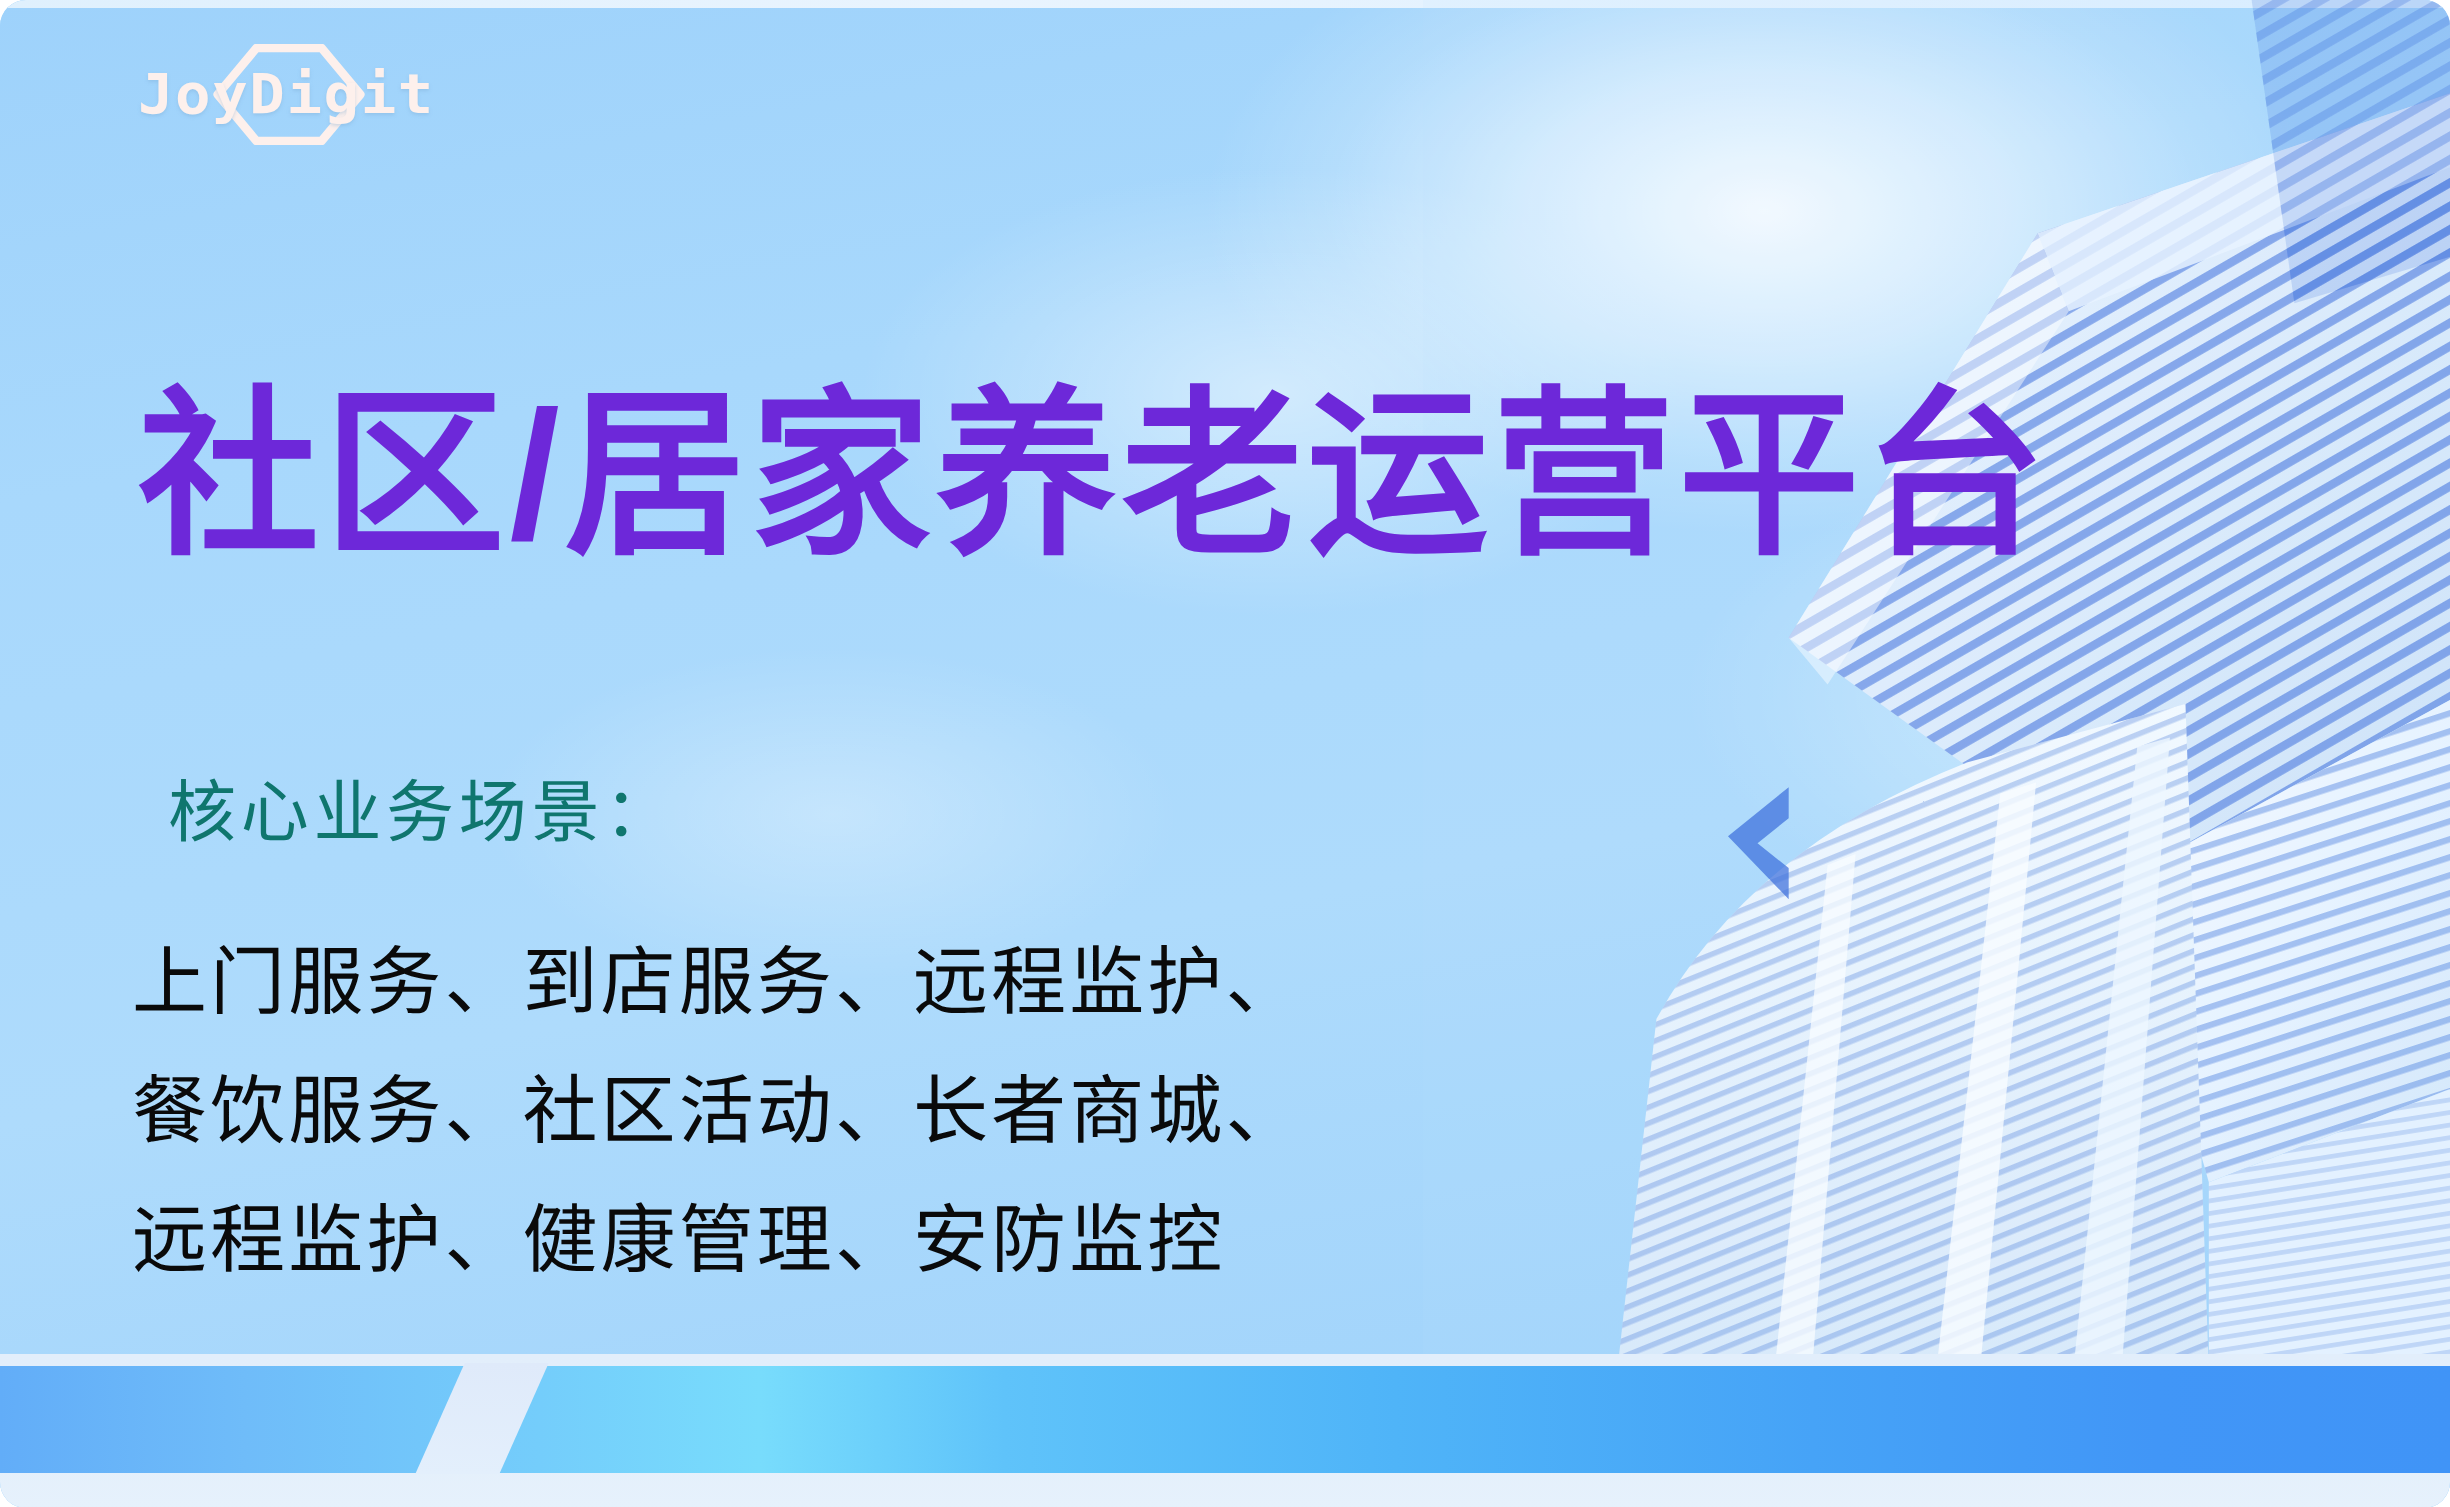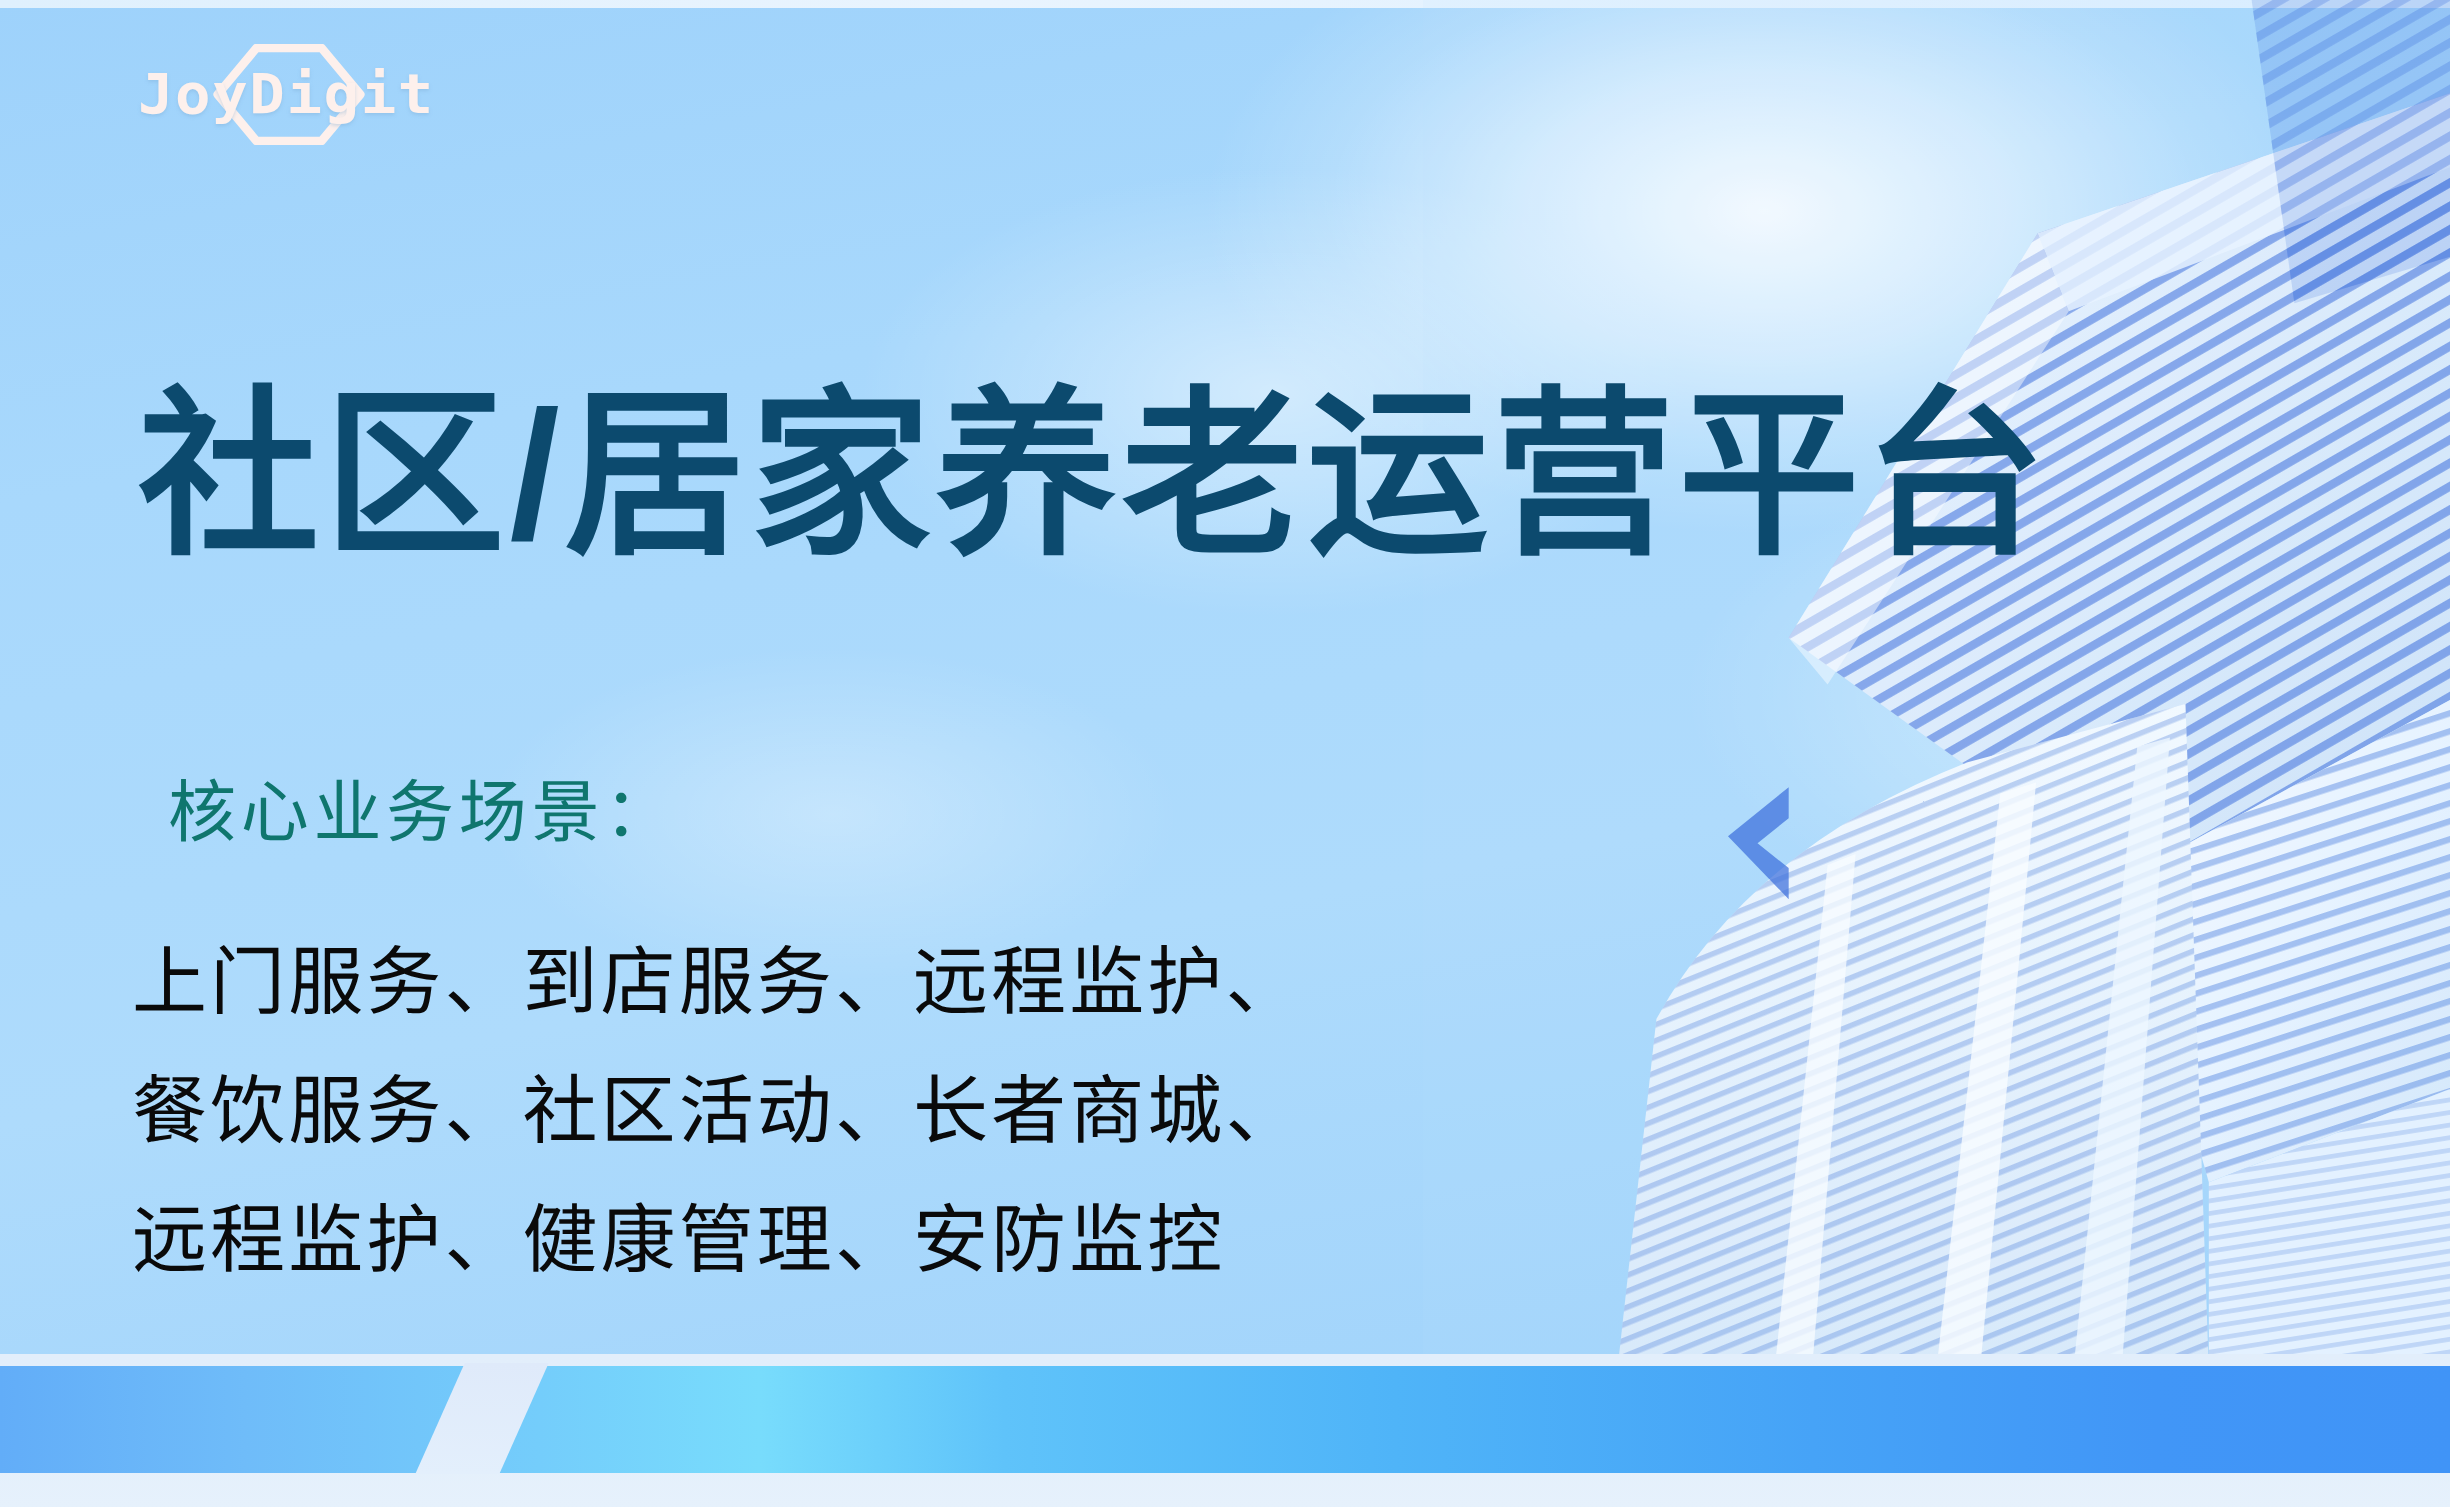--- a/index.html
+++ b/index.html
@@ -12,20 +12,21 @@
     font-family: "Liberation Sans", "DejaVu Sans", sans-serif;
   }
 
   
   .slide {
     position: relative;
     width: 2450px;
     height: 1508px;
     overflow: hidden;
     background: #a8d8fb;
+    border-radius: 26px;
   }
 
   
   .sky {
     position: absolute;
     inset: 0;
     background:
       radial-gradient(ellipse 700px 405px at 72% 14%,
           rgba(255,255,255,0.92) 0%, rgba(255,255,255,0.55) 34%,
           rgba(255,255,255,0.16) 62%, rgba(255,255,255,0) 80%),
@@ -103,21 +104,21 @@
     text-shadow: 0 1.6px 4.7px rgba(120,165,205,0.35);
   }
 
   
   .title {
     position: absolute;
     left: 138px;
     top: 257px;
     font-size: 181px;
     font-weight: 700;
-    color: #0c4a6e;
+    color: #6d28d9;
     letter-spacing: 4.7px;
     line-height: 1.08;
     white-space: nowrap;
   }
 
   
   .section-label {
     position: absolute;
     left: 168px;
     top: 778px;

